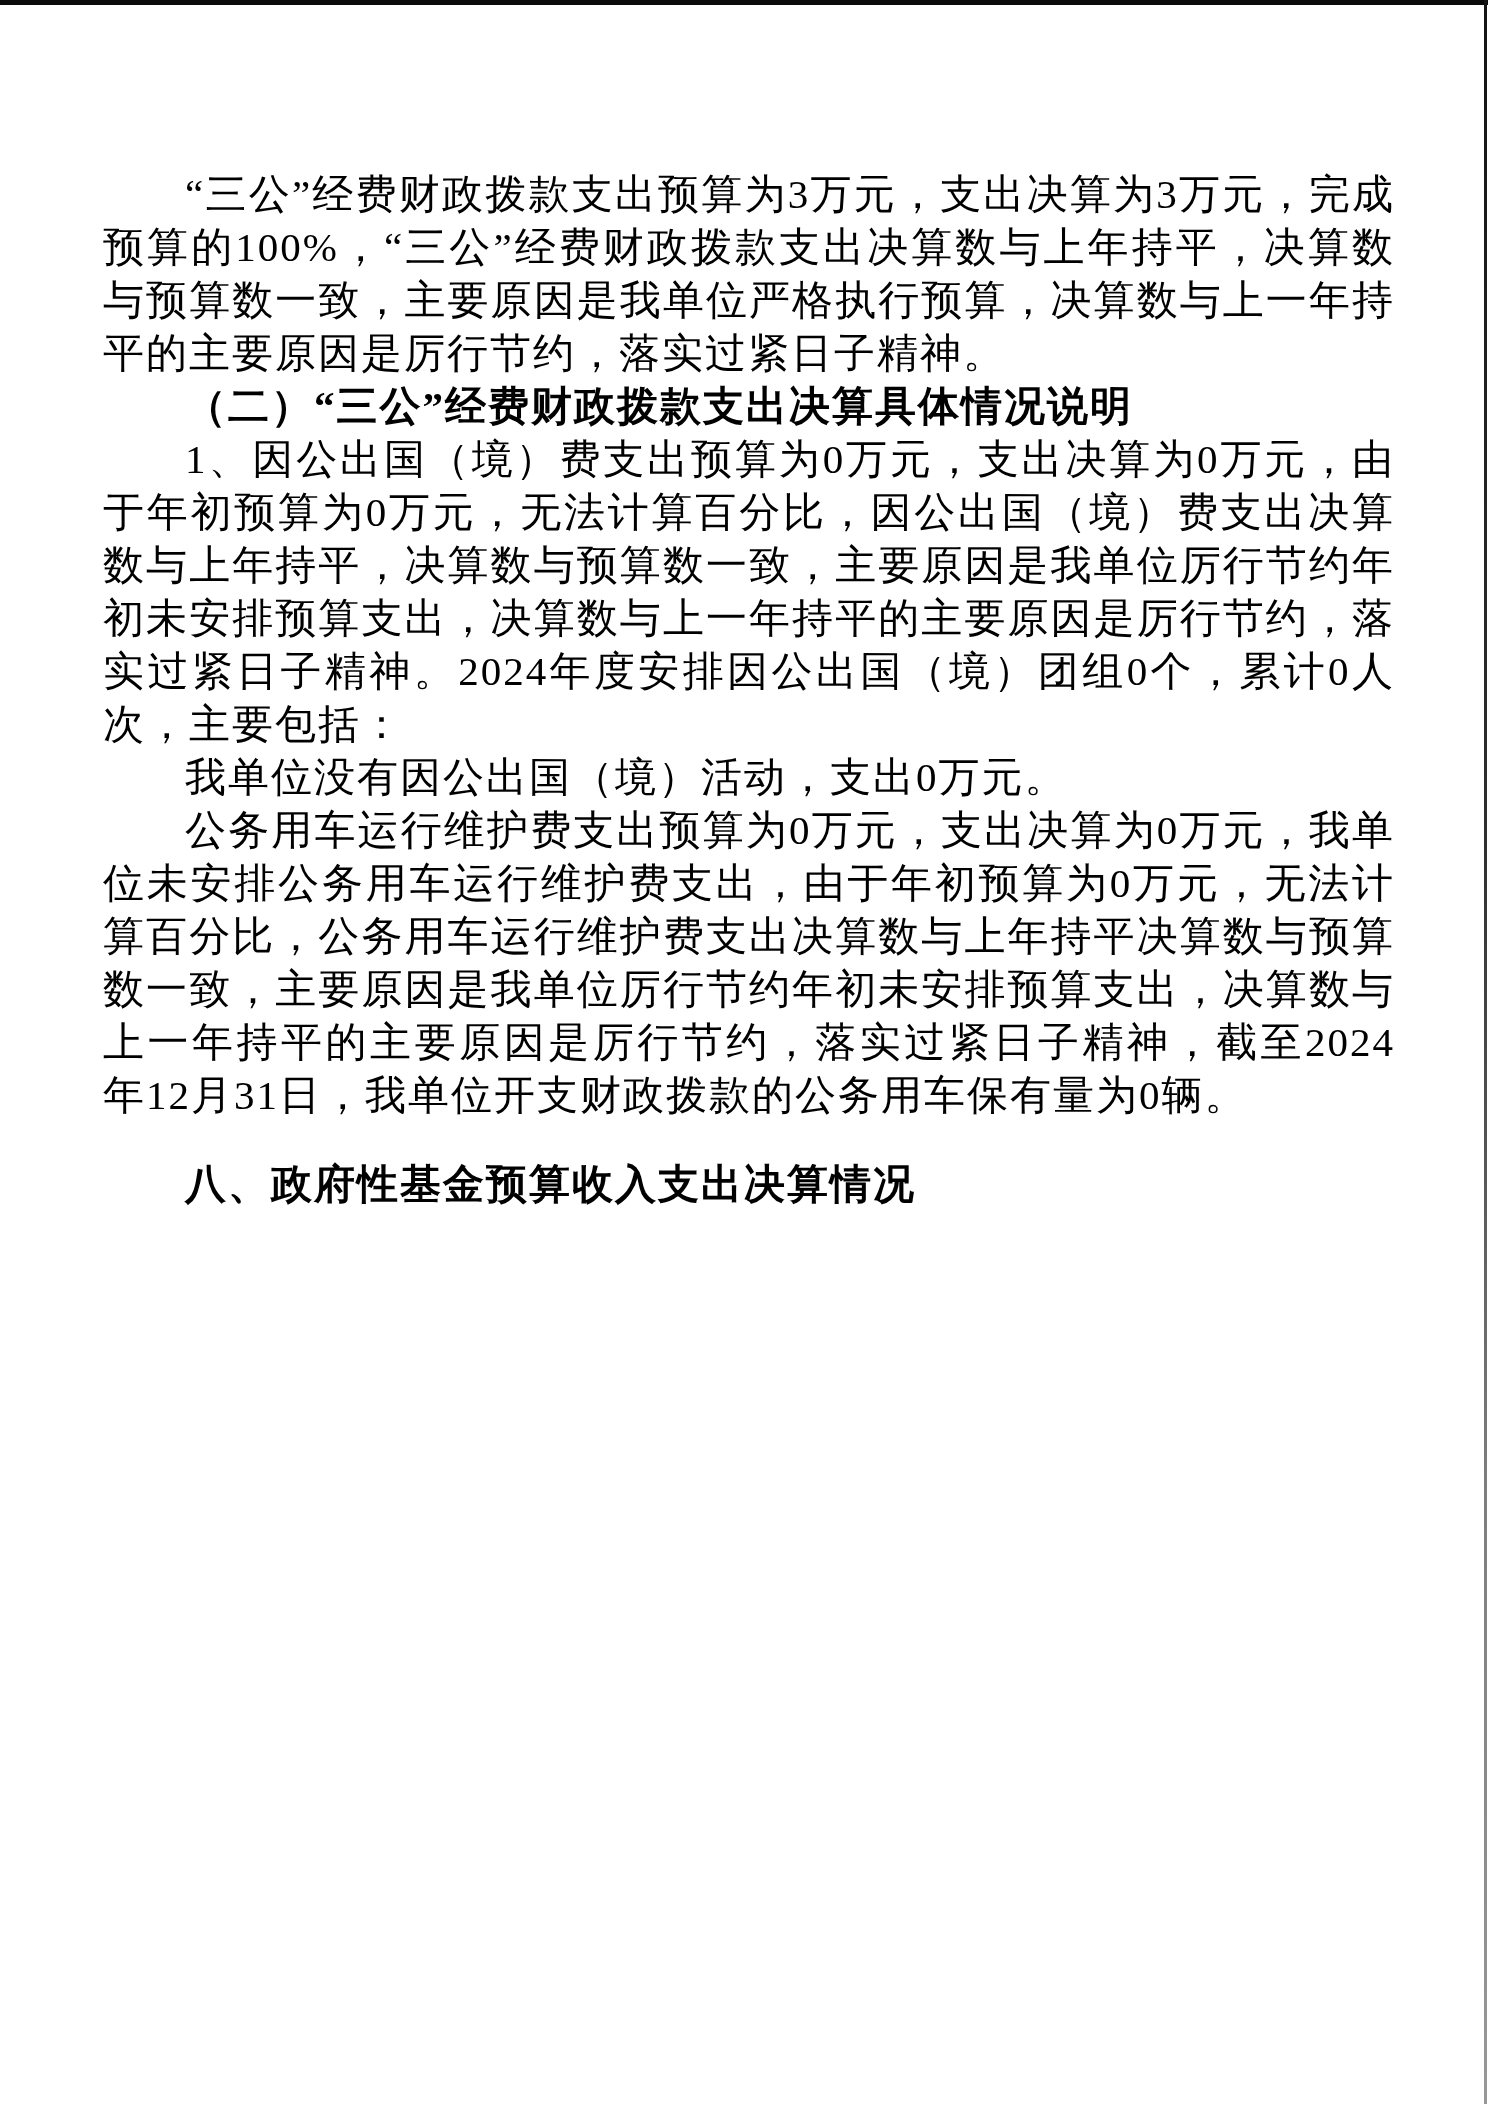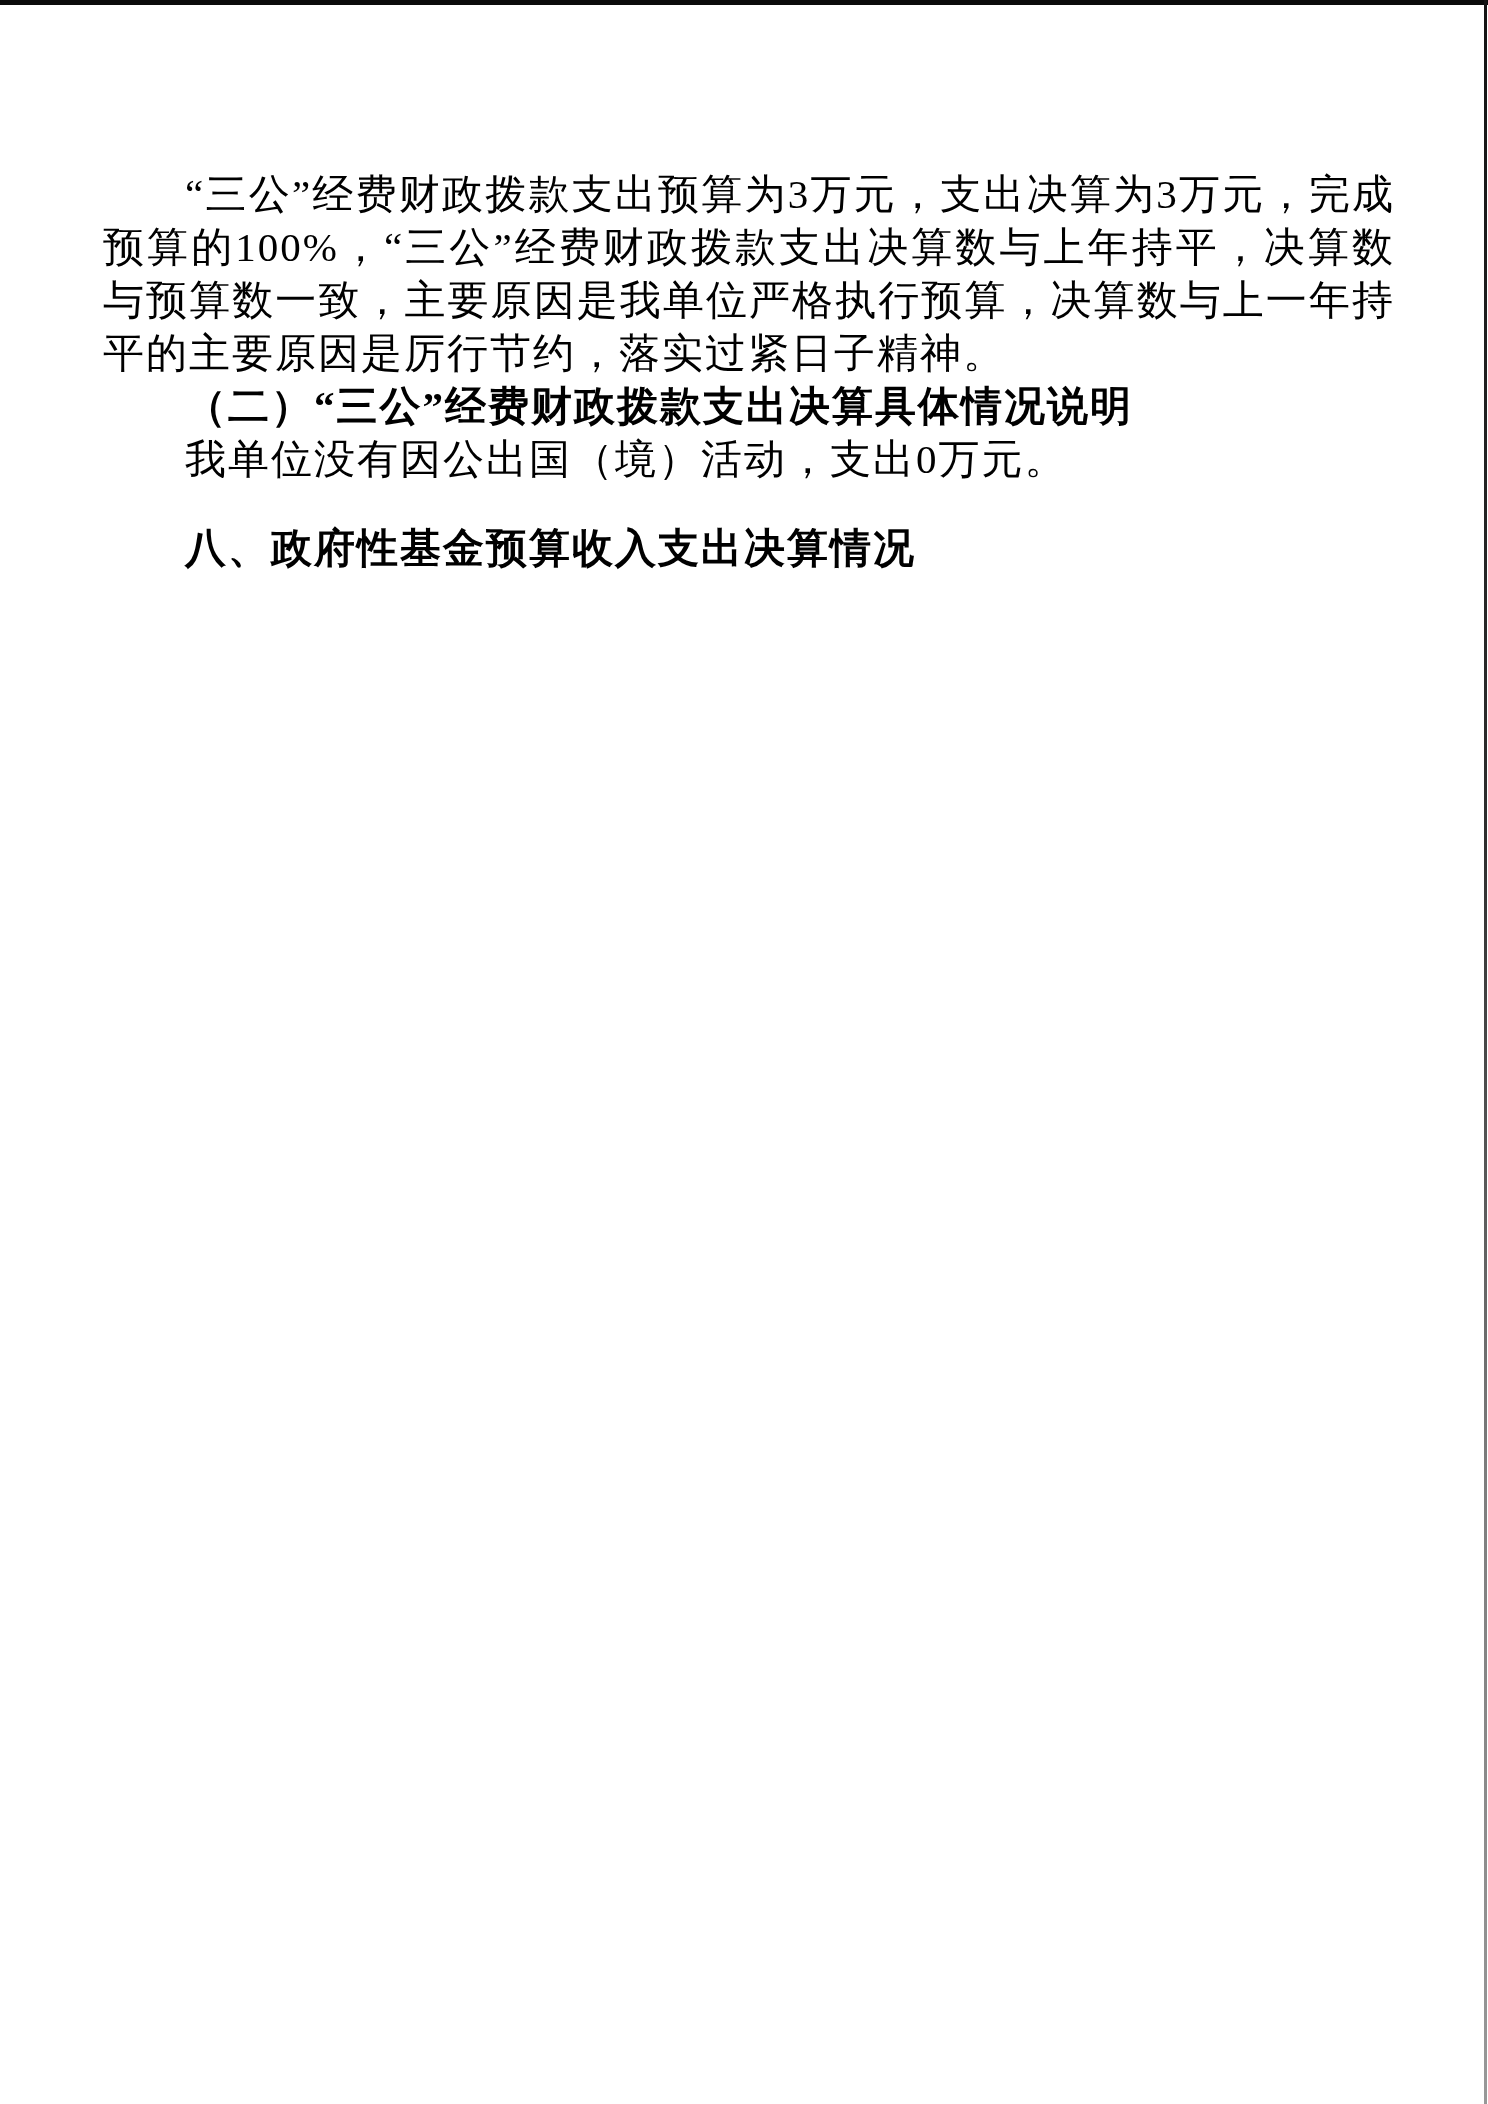--- a/index.html
+++ b/index.html
@@ -57,17 +57,19 @@
 </head>
 <body>
 
 <div class="page">
   <div class="scan-edge-top"></div>
   <div class="scan-edge-right"></div>
 
   <div class="content">
     <p>“三公”经费财政拨款支出预算为3万元，支出决算为3万元，完成预算的100%，“三公”经费财政拨款支出决算数与上年持平，决算数与预算数一致，主要原因是我单位严格执行预算，决算数与上一年持平的主要原因是厉行节约，落实过紧日子精神。</p>
     <p class="heading">（二）“三公”经费财政拨款支出决算具体情况说明</p>
+    <p>1、因公出国（境）费支出预算为0万元，支出决算为0万元，由于年初预算为0万元，无法计算百分比，因公出国（境）费支出决算数与上年持平，决算数与预算数一致，主要原因是我单位厉行节约年初未安排预算支出，决算数与上一年持平的主要原因是厉行节约，落实过紧日子精神。2024年度安排因公出国（境）团组0个，累计0人次，主要包括：</p>
     <p>我单位没有因公出国（境）活动，支出0万元。</p>
+    <p>公务用车运行维护费支出预算为0万元，支出决算为0万元，我单位未安排公务用车运行维护费支出，由于年初预算为0万元，无法计算百分比，公务用车运行维护费支出决算数与上年持平决算数与预算数一致，主要原因是我单位厉行节约年初未安排预算支出，决算数与上一年持平的主要原因是厉行节约，落实过紧日子精神，截至2024年12月31日，我单位开支财政拨款的公务用车保有量为0辆。</p>
     <div class="para-gap"></div>
     <p class="heading">八、政府性基金预算收入支出决算情况</p>
   </div>
 </div>
 
 </body></html>

